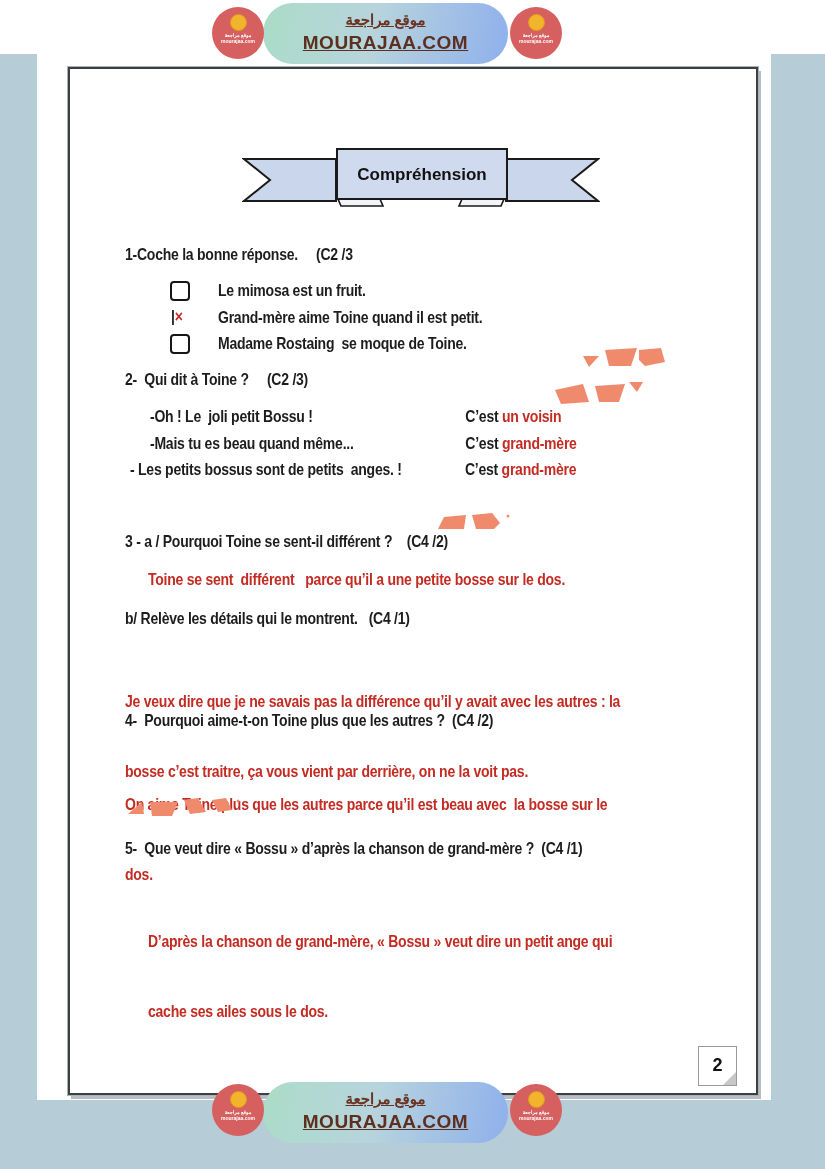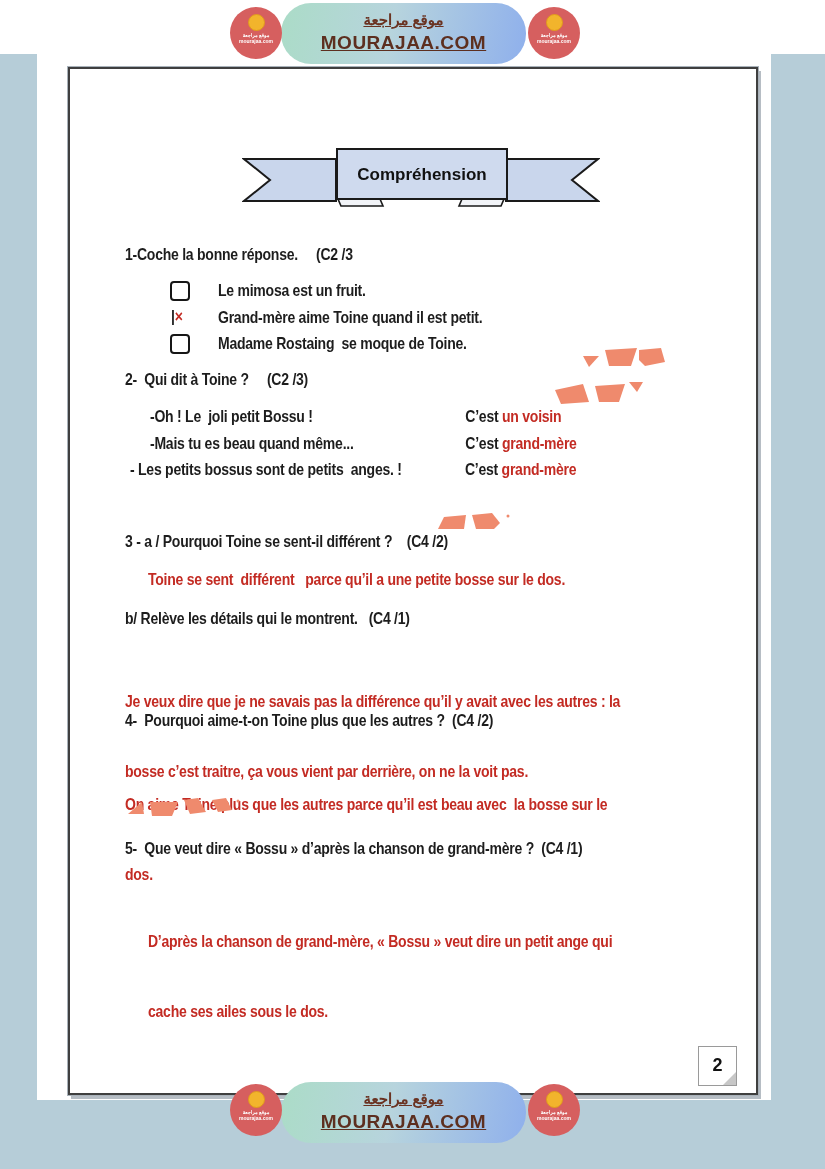--- a/index.html
+++ b/index.html
@@ -4,21 +4,21 @@
 <style>
   html,body{margin:0;padding:0;background:#b6cdd8;}
   .canvas{position:relative;width:825px;height:1169px;background:#b6cdd8;overflow:hidden;
           font-family:"Liberation Sans",sans-serif;}
   .topstrip{position:absolute;left:0;top:0;width:825px;height:54px;background:#ffffff;}
   .sheet{position:absolute;left:37px;top:54px;width:734px;height:1046px;background:#ffffff;}
   .frame{position:absolute;left:68px;top:67px;width:686px;height:1024px;border:2px solid #3f3f3f;
          outline:1px solid #a9b2ba;box-shadow:3px 4px 0 rgba(122,135,148,.55);background:#fff;}
 
   
-  .banner{position:absolute;left:224px;width:378px;height:66px;}
+  .banner{position:absolute;left:206px;width:378px;height:66px;}
   .banner.top{top:1px;}
   .banner.bottom{top:1080px;}
   .pill{position:absolute;left:57px;top:2px;width:245px;height:61px;border-radius:30px;
         background:linear-gradient(100deg,#abdcc7 0%,#b7d4dd 45%,#8fb0ec 100%);
         text-align:center;padding-top:6px;box-sizing:border-box;}
   .pill .ar{font-size:15px;font-weight:bold;color:#6a3322;text-decoration:underline;line-height:21px;}
   .pill .site{font-size:19px;font-weight:bold;color:#5d2f1f;text-decoration:underline;
               line-height:26px;letter-spacing:.5px;}
   .logo{position:absolute;width:52px;height:52px;border-radius:50%;background:#d65f5f;top:6px;
         text-align:center;overflow:hidden;}

